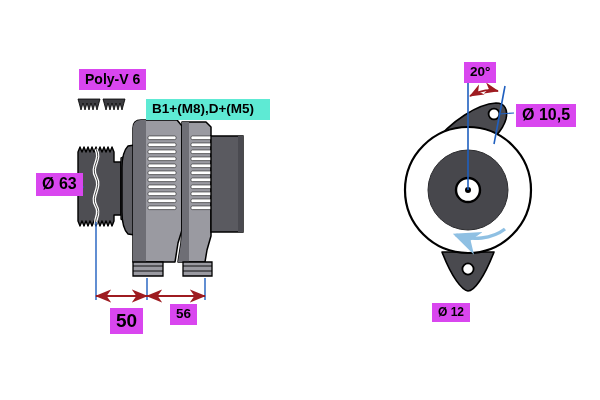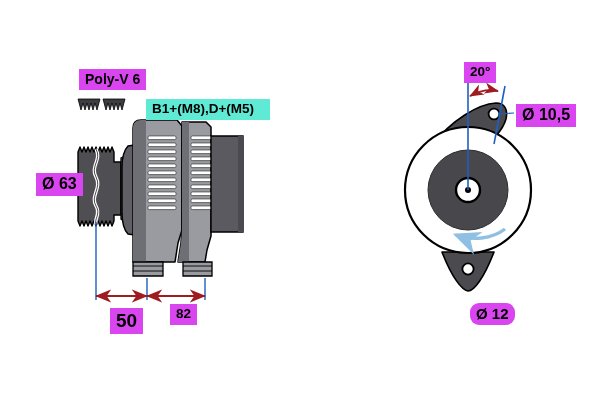--- a/index.html
+++ b/index.html
@@ -204,19 +204,19 @@
 </svg>
 
 <div class="lbl lbl-yellow" style="left:79px; top:69px; font-size:14px;">Poly-V 6</div>
 
 <div class="lbl lbl-blue" style="left:146px; top:99px; font-size:13.5px;">B1+(M8),D+(M5)</div>
 
 <div class="lbl lbl-yellow" style="left:36px; top:173px; font-size:16px;">Ø 63</div>
 
 <div class="lbl lbl-yellow" style="left:110px; top:308px; font-size:19px;">50</div>
 
-<div class="lbl lbl-yellow" style="left:170px; top:304px; font-size:13.5px;">82</div>
+<div class="lbl lbl-yellow" style="left:170px; top:304px; font-size:13.5px;">56</div>
 
 <div class="lbl lbl-yellow" style="left:464px; top:62px; font-size:13.5px;">20°</div>
 
 <div class="lbl lbl-yellow" style="left:516px; top:104px; font-size:16px;">Ø 10,5</div>
 
-<div class="lbl lbl-yellow" style="left:470px; top:303px; font-size:15px;border-radius:9px;">Ø 12</div>
+<div class="lbl lbl-yellow" style="left:432px; top:303px; font-size:12px;">Ø 12</div>
 
 </body></html>

